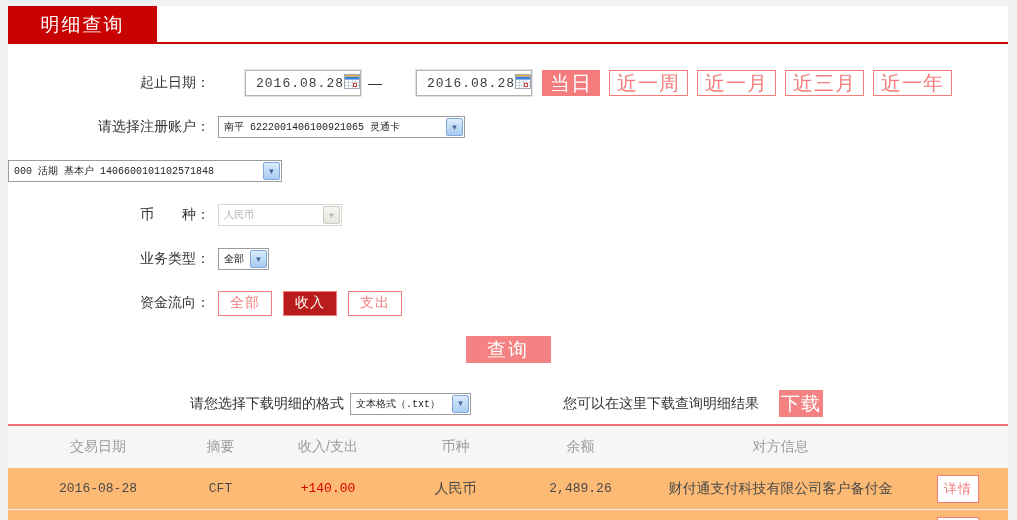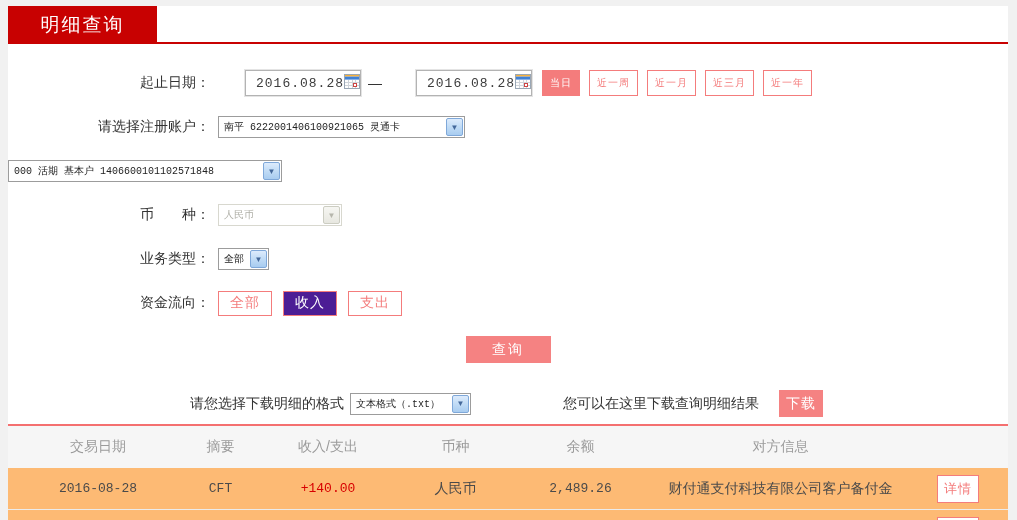--- a/index.html
+++ b/index.html
@@ -36,21 +36,21 @@
     border: 1px solid #b3b3b3; box-shadow: 0 0 0 1px #e4e4e4;
     display: flex; align-items: center; justify-content: space-between;
     padding: 0 4px 0 10px; cursor: text; margin-left: 27px;
   }
   .date-text { font-family: "Liberation Mono", monospace; font-size: 13px; color: #3c3c3c; letter-spacing: 1px; }
   .dash { margin: 0 7px; color: #333; font-size: 14px; }
   
   .pill {
     height: 26px; display: inline-flex; align-items: center; justify-content: center;
     border: 1px solid #f47c7c; color: #f47c7c; background: #fff;
-    font-size: 10px; padding: 0 7px; margin-left: 9px; cursor: pointer; letter-spacing: 1px;
+    font-size: 20px; padding: 0 7px; margin-left: 9px; cursor: pointer; letter-spacing: 1px;
   }
   .pill.active { background: #f47c7c; color: #fff; }
   .pill.first { margin-left: 10px; }
   
   .xp-select {
     height: 22px; background: #fff; border: 1px solid #9c9c9c;
     display: inline-flex; align-items: center; justify-content: space-between;
     padding-left: 5px; cursor: pointer; overflow: hidden;
   }
   .sel-text {
@@ -69,26 +69,26 @@
   .xp-select.disabled .sel-arrow {
     background: linear-gradient(#f6f6f2, #e7e7e0);
     border-color: #cccdc2; color: #b6b6ac;
   }
   
   .flow-btn {
     height: 25px; display: inline-flex; align-items: center; justify-content: center;
     border: 1px solid #f47c7c; color: #f47c7c; background: #fff;
     font-size: 14px; padding: 0 11px; margin-right: 11px; cursor: pointer; letter-spacing: 1px;
   }
-  .flow-btn.active { background: #4c1d95; color: #fff; }
+  .flow-btn.active { background: #b91c1c; color: #fff; }
   
   .query-row { display: flex; justify-content: center; margin-top: 20px; height: 27px; }
   .btn-solid {
     background: #f58282; color: #fff; border: none; cursor: pointer;
-    font-size: 14px; letter-spacing: 2px;
+    font-size: 19px; letter-spacing: 2px;
     display: inline-flex; align-items: center; justify-content: center;
     font-family: "Liberation Sans", "DejaVu Sans", sans-serif;
   }
   .query-btn { width: 85px; height: 27px; }
   
   .dl-row { display: flex; align-items: center; margin: 27px 0 0 182px; height: 27px; }
   .dl-label { font-size: 14px; color: #333; margin-right: 6px; }
   .dl-hint { font-size: 14px; color: #333; margin-left: 92px; margin-right: 20px; }
   .dl-btn { width: 44px; height: 27px; letter-spacing: 1px; }
   

